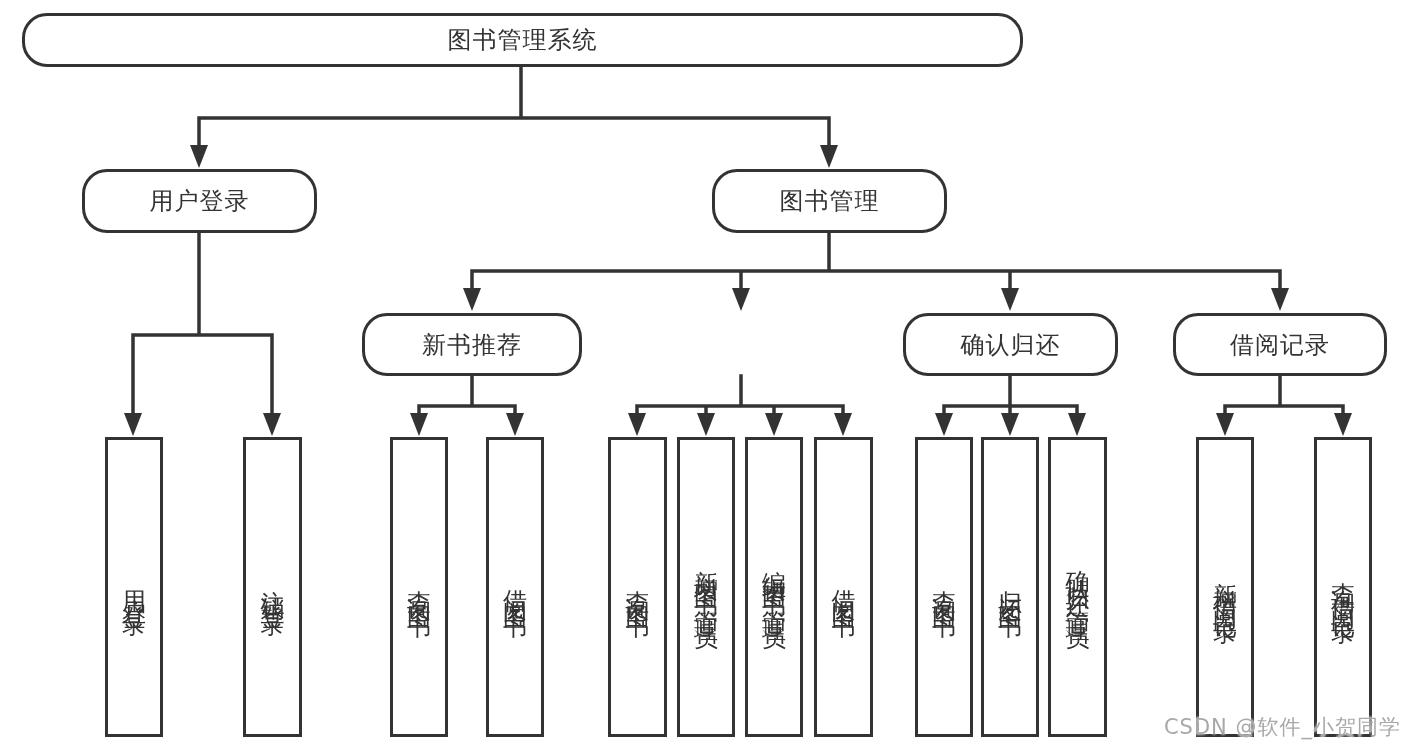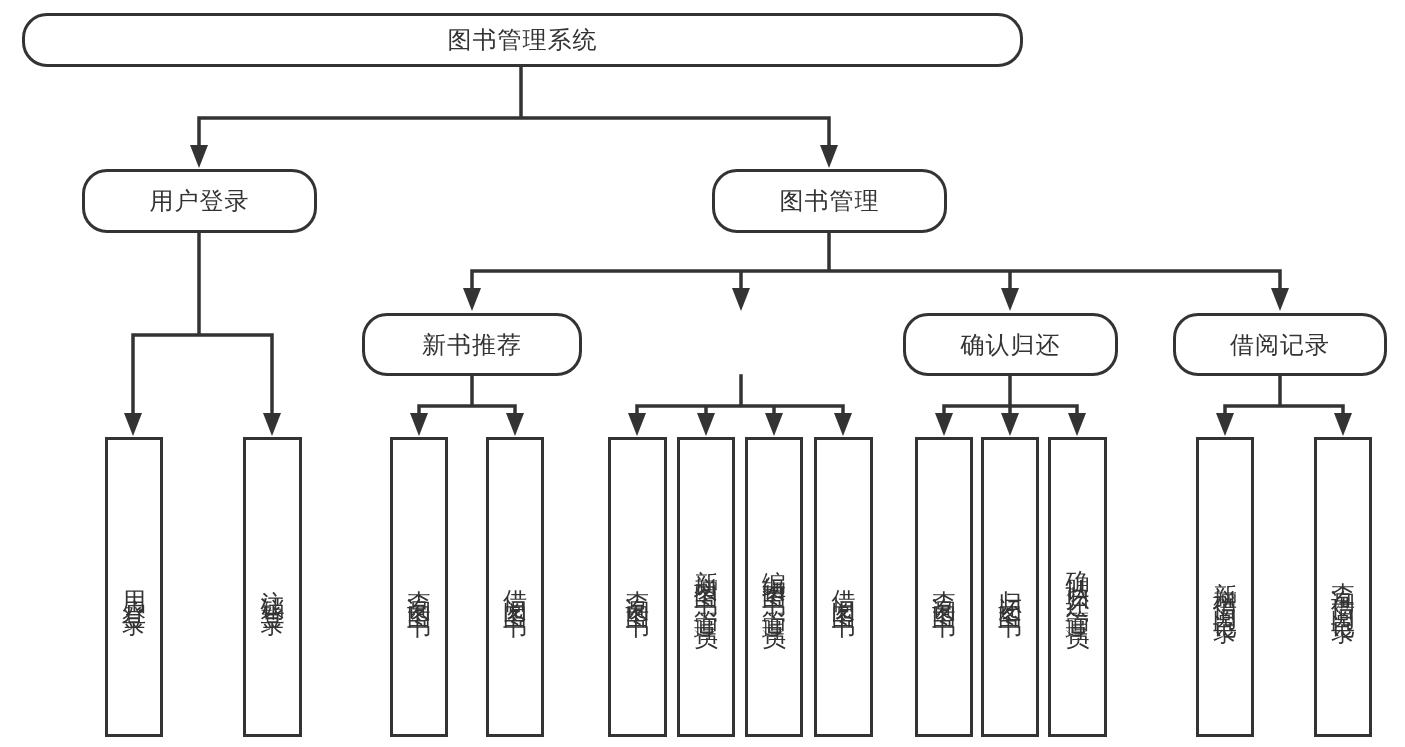--- a/index.html
+++ b/index.html
@@ -105,13 +105,14 @@
   <div class="node v" style="left:745px;top:437px;width:58px;height:300px">编辑图书（管理员）</div>
   <div class="node v" style="left:814px;top:437px;width:59px;height:300px">借阅图书</div>
 
   <div class="node v" style="left:915px;top:437px;width:58px;height:300px">查询图书</div>
   <div class="node v" style="left:981px;top:437px;width:58px;height:300px">归还图书</div>
   <div class="node v" style="left:1048px;top:437px;width:59px;height:300px">确认归还（管理员）</div>
 
   <div class="node v" style="left:1196px;top:437px;width:58px;height:300px">新增借阅记录</div>
   <div class="node v" style="left:1314px;top:437px;width:58px;height:300px">查询借阅记录</div>
 
+  <div id="watermark">CSDN @软件_小贺同学</div>
 </div>
 
 </body></html>

